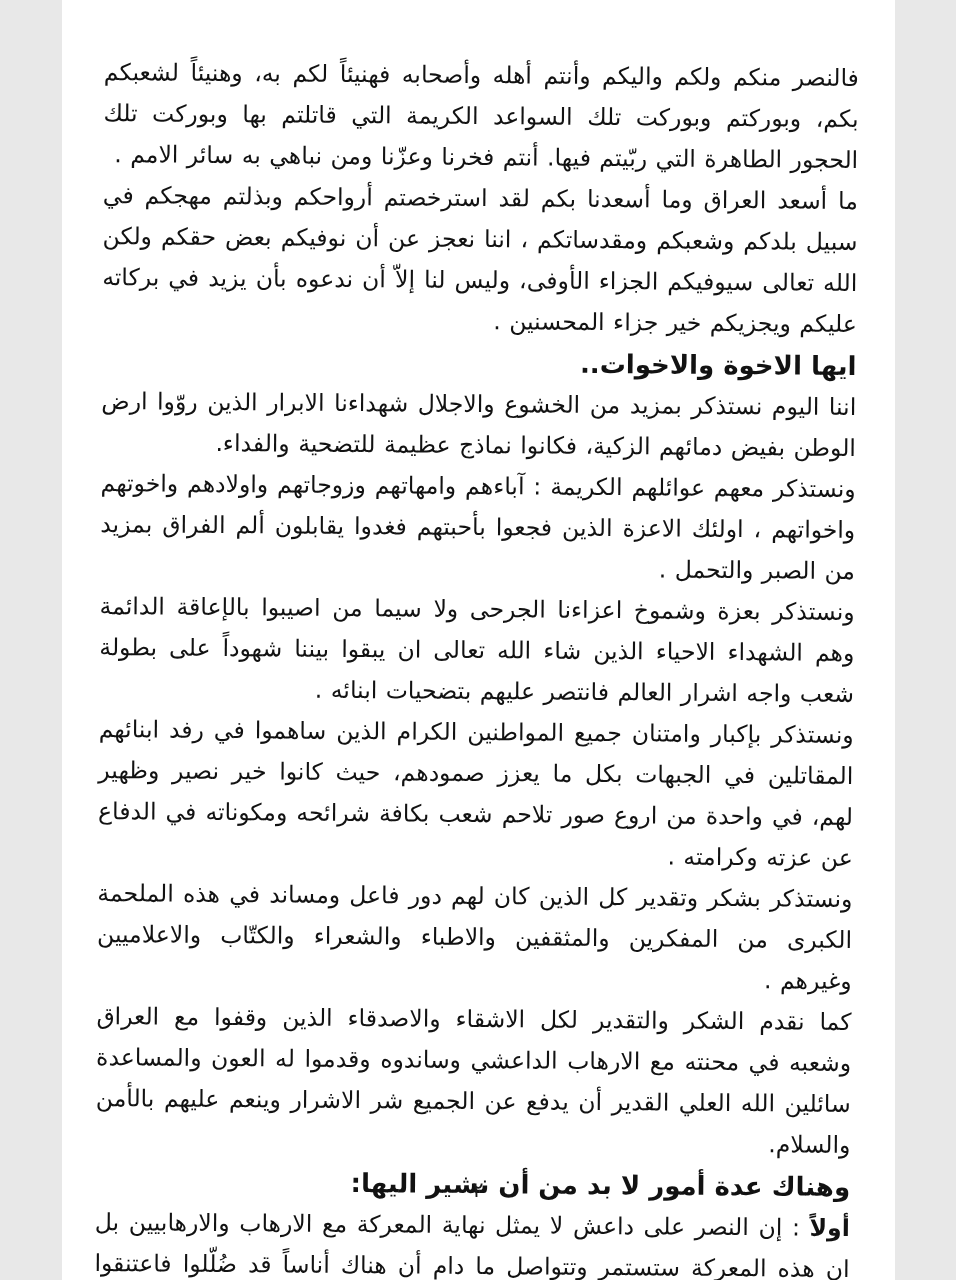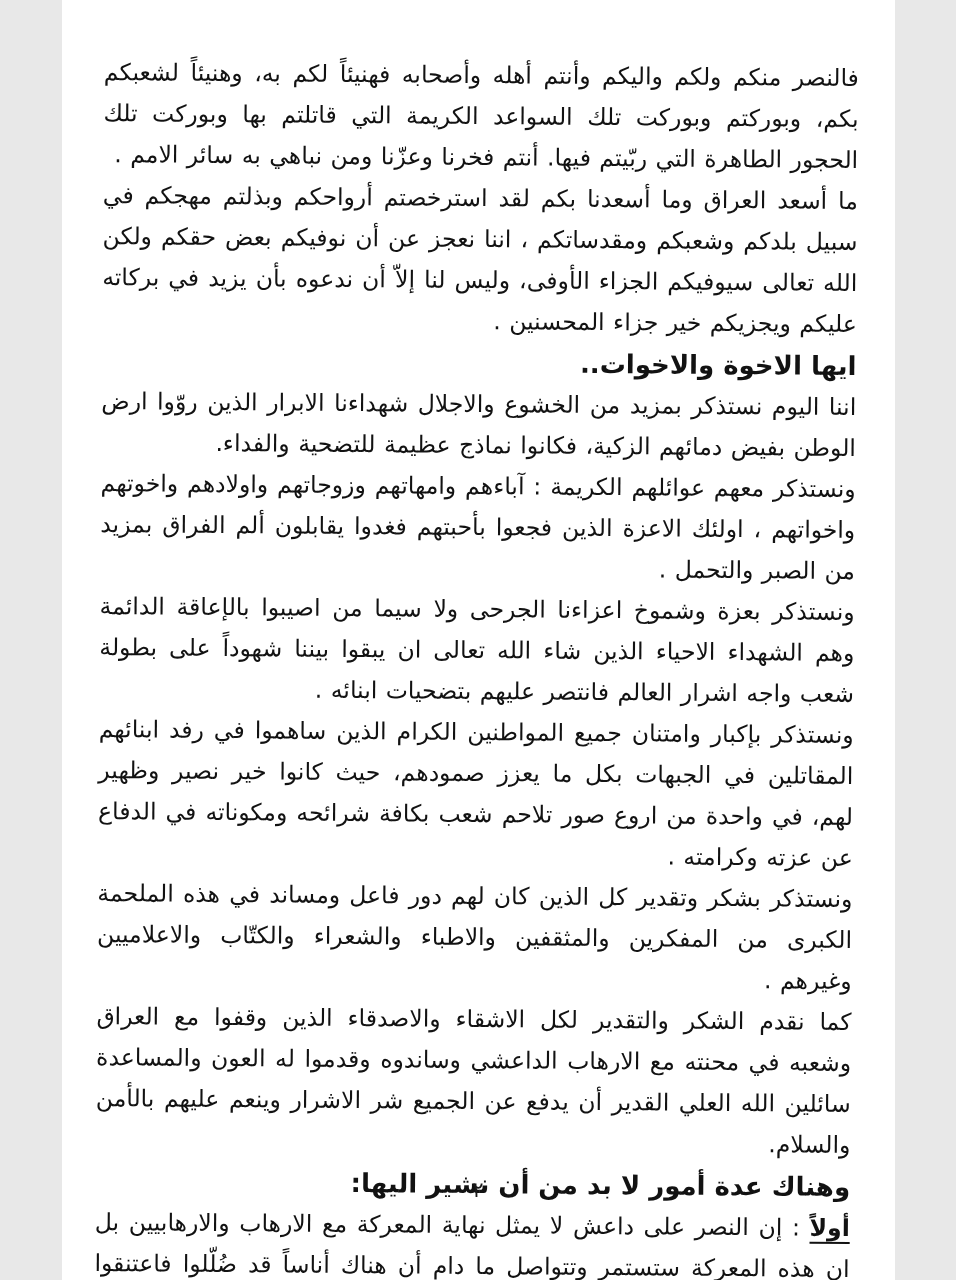--- a/index.html
+++ b/index.html
@@ -39,21 +39,20 @@
     word-spacing: 1px;
   }
   .heading {
     font-size: 26px;
     line-height: 42px;
     font-weight: bold;
     text-align: right;
   }
   .firstly-marker {
     font-weight: bold;
-    text-decoration: underline;
     text-underline-offset: 6px;
   }
   .page-number {
     position: absolute;
     bottom: 78px;
     left: 0;
     right: 0;
     text-align: center;
     font-size: 21px;
     color: #1a1a1a;

